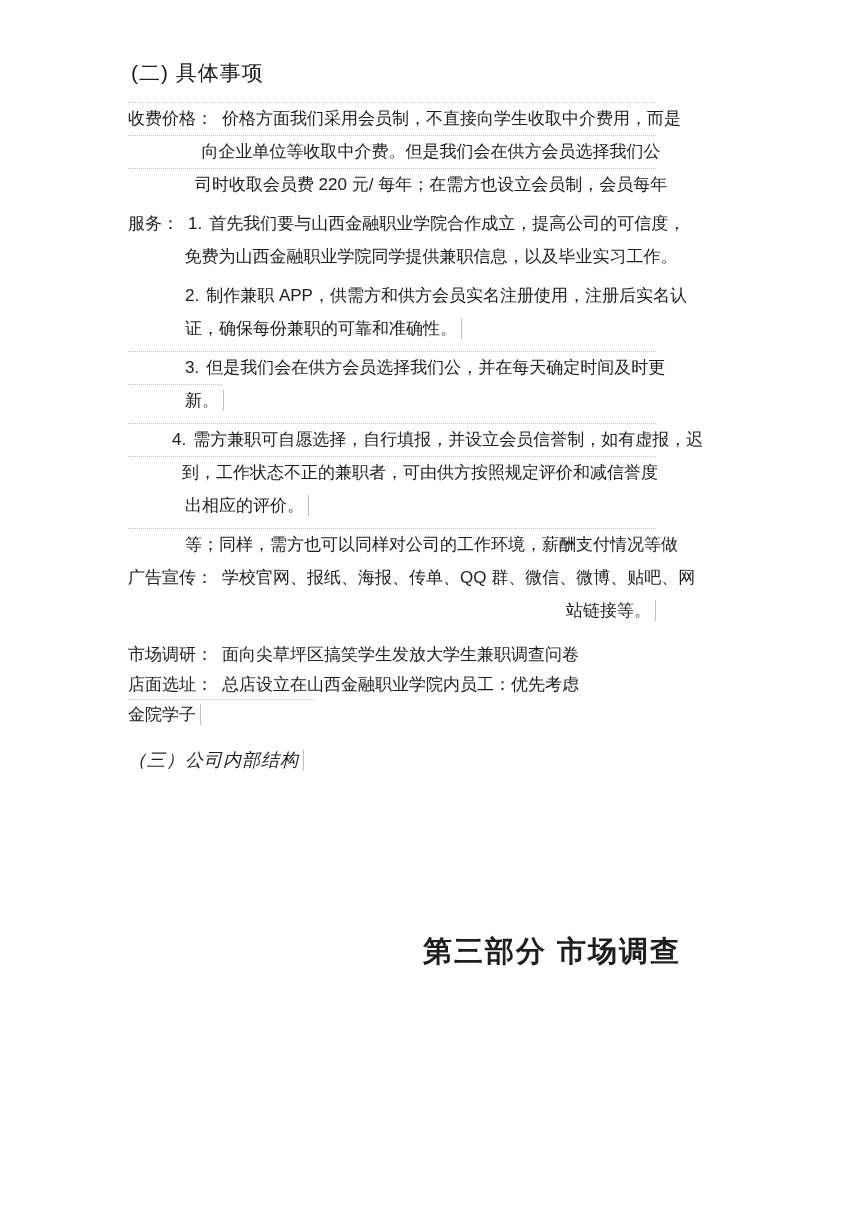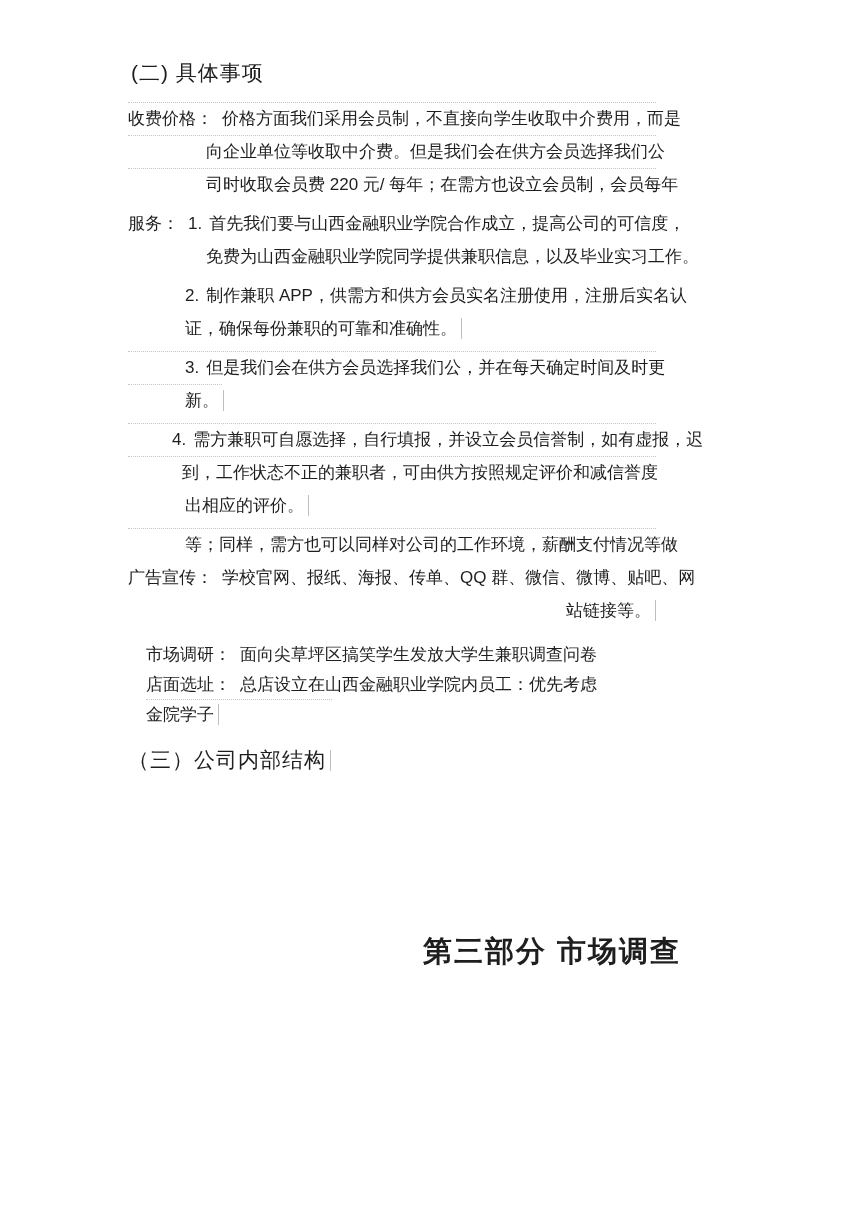--- a/index.html
+++ b/index.html
@@ -3,28 +3,28 @@
 <meta charset="utf-8">
 <style>
   html,body{margin:0;padding:0;}
   body{
     width:860px;height:1218px;background:#ffffff;overflow:hidden;
     font-family:"Liberation Sans","DejaVu Sans",sans-serif;
     color:#1e1e1e;
   }
   .content{padding:58px 0 0 128px;width:528px;}
   .h1{font-size:21px;line-height:30px;height:30px;padding-left:3px;letter-spacing:1px;white-space:nowrap;}
-  .h2{font-size:21px;line-height:30px;height:30px;margin-top:16px;letter-spacing:1px;white-space:nowrap;display:flex;align-items:center;}
+  .h2{font-size:18px;line-height:30px;height:30px;margin-top:16px;letter-spacing:1px;white-space:nowrap;display:flex;align-items:center;font-style:italic;}
   .h3{width:681px;text-align:right;font-size:29px;font-weight:700;margin-top:157px;letter-spacing:2px;white-space:nowrap;}
   .line{position:relative;height:33px;display:flex;align-items:center;white-space:nowrap;font-size:17px;}
-  .line30{height:30px;margin-left:18px;}
+  .line30{height:30px;}
   .label{margin-right:9px;}
   .num{margin-right:7px;}
   
-  .ind78{padding-left:78px;}
+  .ind78{padding-left:78px;justify-content:center;}
   .ind68{padding-left:68px;justify-content:flex-end;}
   .ind57{padding-left:57px;}
   .ind54{padding-left:54px;}
   .ind44{padding-left:44px;}
   
   .dot::before{content:"";position:absolute;left:0;top:0;width:100%;border-top:1px dotted #c6c6c6;}
   .dot.dshort::before{width:94px;}
   .dot.dmid::before{width:186px;}
   
   .tick{display:inline-block;width:1px;height:21px;background:#bfbfbf;margin-left:4px;}

